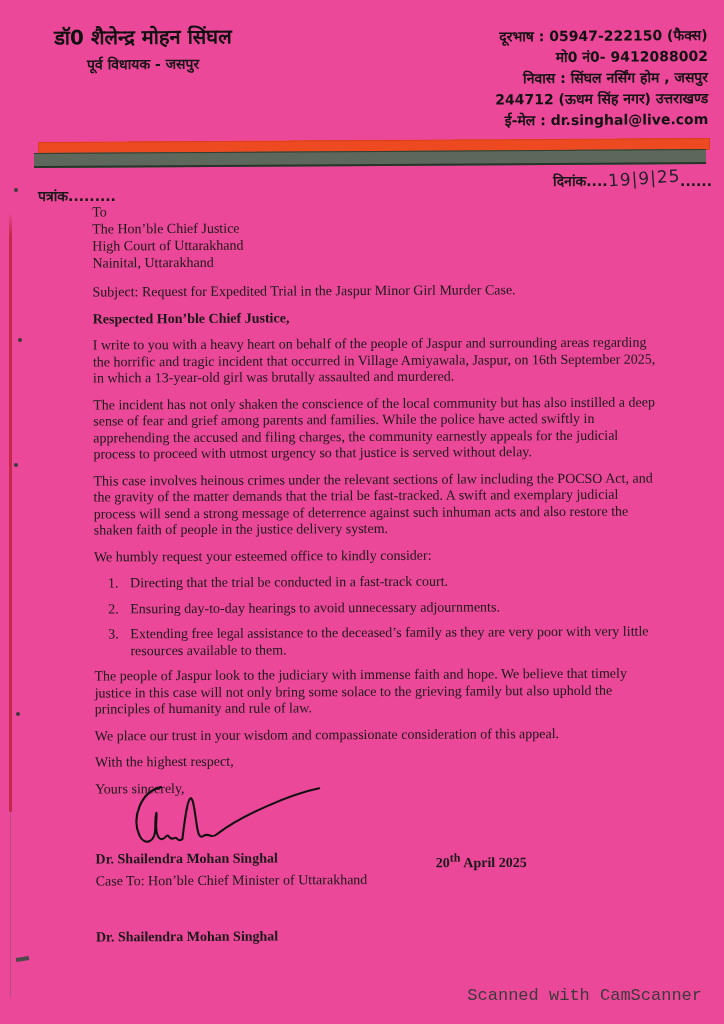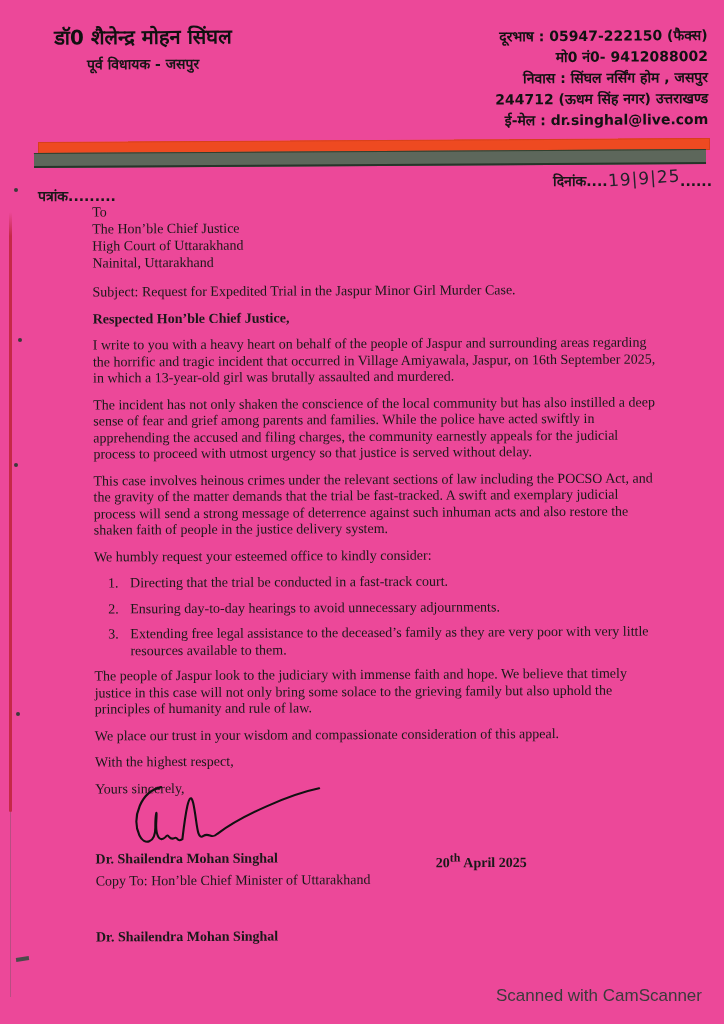--- a/index.html
+++ b/index.html
@@ -47,21 +47,21 @@
   .sig-wrap{height:50px;position:relative;margin:-4px 0 2px 0;}
   .sig-wrap svg{position:absolute;left:28px;top:-16px;}
   .name-row{display:flex;align-items:flex-start;margin-top:6px;}
   .sig-name{font-weight:700;flex:none;}
   .sig-date{font-weight:700;margin-left:158px;white-space:nowrap;}
   .sig-date sup{font-size:12px;vertical-align:super;}
   .copy-line{margin-top:13px;}
   .footer-name{font-weight:700;margin-top:39px;}
   
   .watermark{position:absolute;right:22px;top:986px;
-    font-family:Liberation Sans, sans-serif;font-size:17px;color:#3b3b3b;}
+    font-family:Liberation Mono, monospace;font-size:17px;color:#3b3b3b;}
 </style>
 </head>
 <body>
 
 <div class="page">
 
   <div class="lh-left">
     <div class="lh-name">डॉ0 शैलेन्द्र मोहन सिंघल</div>
     <div class="lh-subtitle">पूर्व विधायक - जसपुर</div>
   </div>
@@ -134,20 +134,20 @@
       <svg width="200" height="78" viewBox="0 0 200 78" fill="none" stroke="#111" stroke-width="2.1" stroke-linecap="round">
         <path d="M38 8 C18 12 8 38 16 56 C21 67 32 64 32 48 C32 36 34 26 33 42 C32 56 36 64 42 58 C46 53 45 62 51 59 C55 57 53 64 59 60 C62 36 66 8 70 24 C74 42 73 62 80 57 C86 53 88 61 94 55 C118 37 166 16 196 10"></path>
       </svg>
     </div>
 
     <div class="name-row">
       <span class="sig-name">Dr. Shailendra Mohan Singhal</span>
       <span class="sig-date"><span>20</span><sup>th</sup><span> April 2025</span></span>
     </div>
 
-    <p class="copy-line"><b>Copy To:</b><span> Hon’ble Chief Minister of Uttarakhand</span></p>
+    <p class="copy-line"><b>Case To:</b><span> Hon’ble Chief Minister of Uttarakhand</span></p>
 
     <div class="footer-name">Dr. Shailendra Mohan Singhal</div>
   </div>
 
   <div class="watermark">Scanned with CamScanner</div>
 
 </div>
 
 </body></html>

